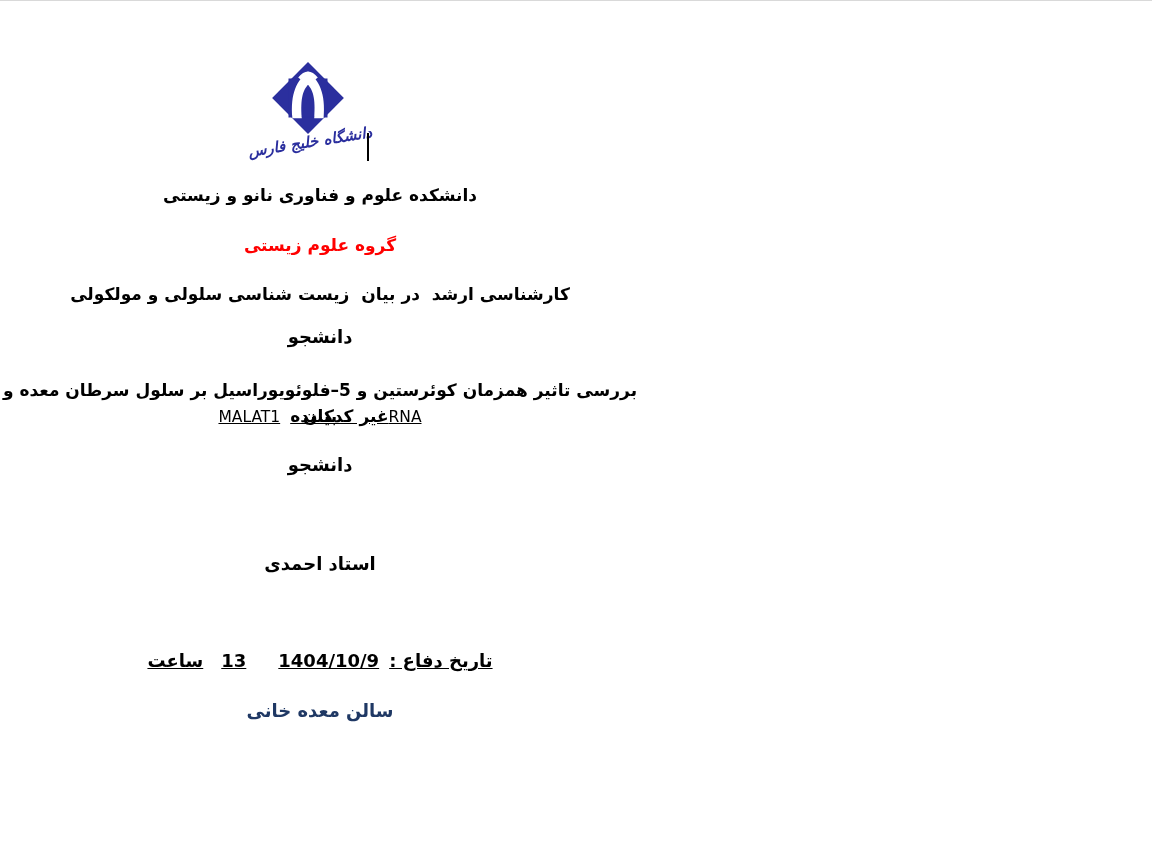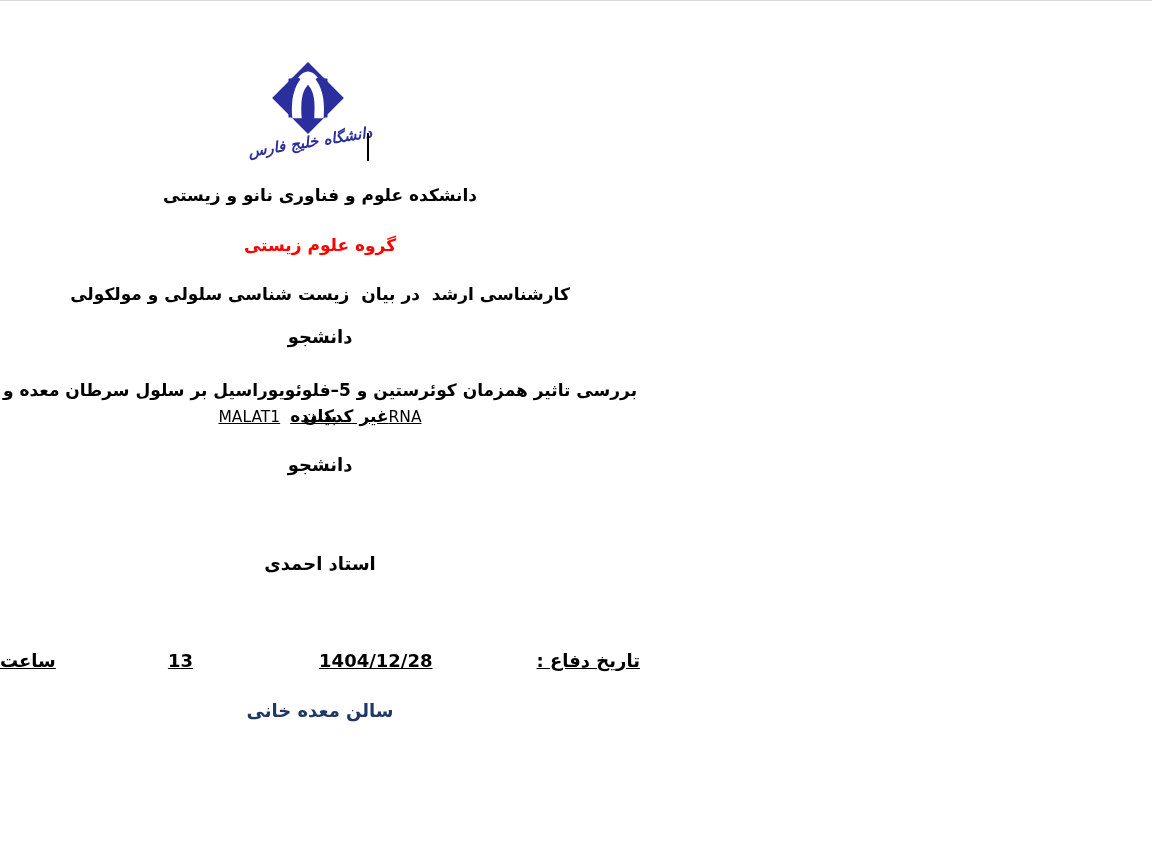--- a/index.html
+++ b/index.html
@@ -50,21 +50,21 @@
   
   .row-ltr{
     position:absolute;left:0;width:100%;
     display:flex;direction:ltr;justify-content:center;align-items:baseline;
     font-size:17px;line-height:24px;text-decoration:underline;
   }
   .latin{font-weight:normal;font-size:15.5px;font-family:"DejaVu Sans",sans-serif;}
   .gene{margin-right:10px;}
   .noncoding{font-weight:bold;direction:rtl;}
   
-  .defense{font-weight:bold;font-size:18px;justify-content:space-between;}
+  .defense{font-weight:bold;font-size:18px;}
   .t-hourword{direction:rtl;margin-right:18px;}
   .t-hourval{margin-right:32px;}
   .t-dateval{margin-right:10px;}
   .t-datelabel{direction:rtl;}
 </style>
 </head>
 <body>
 
 <div class="page">
 
@@ -101,20 +101,20 @@
 
     <div class="line big" style="top:451px">دانشجو</div>
 
 
     <div class="line big" style="top:550px">استاد احمدی</div>
 
 
     <div class="row-ltr defense" style="top:648px">
       <span class="t-hourword">ساعت</span>
       <span class="t-hourval">13</span>
-      <span class="t-dateval">1404/12/28</span>
+      <span class="t-dateval">1404/10/9</span>
       <span class="t-datelabel">تاریخ دفاع :</span>
     </div>
 
     <div class="line big venue" style="top:697px">سالن معده خانی</div>
 
   </div>
 </div>
 
 </body></html>

